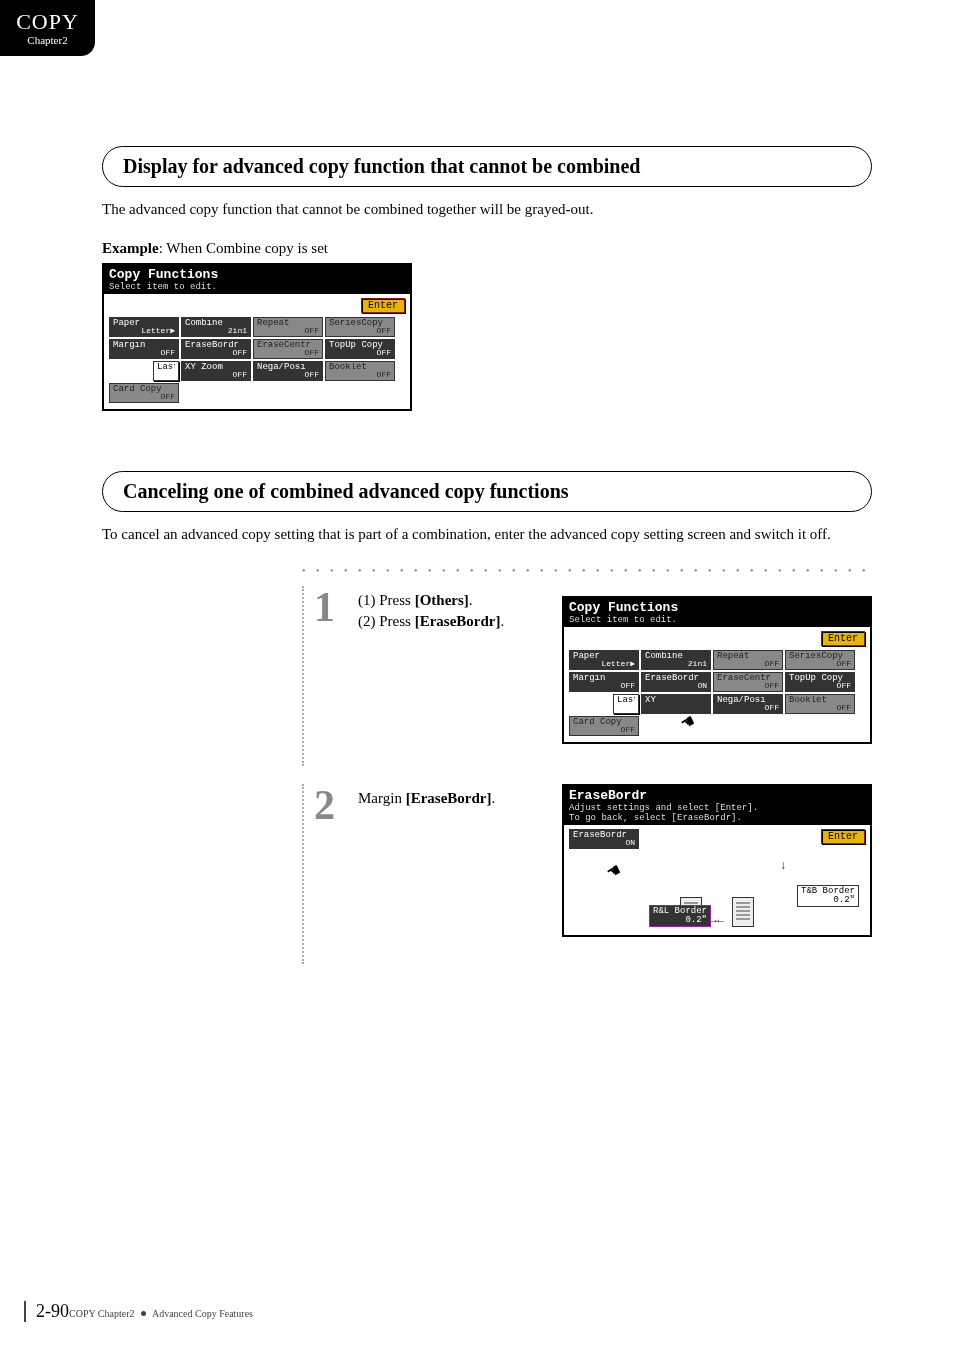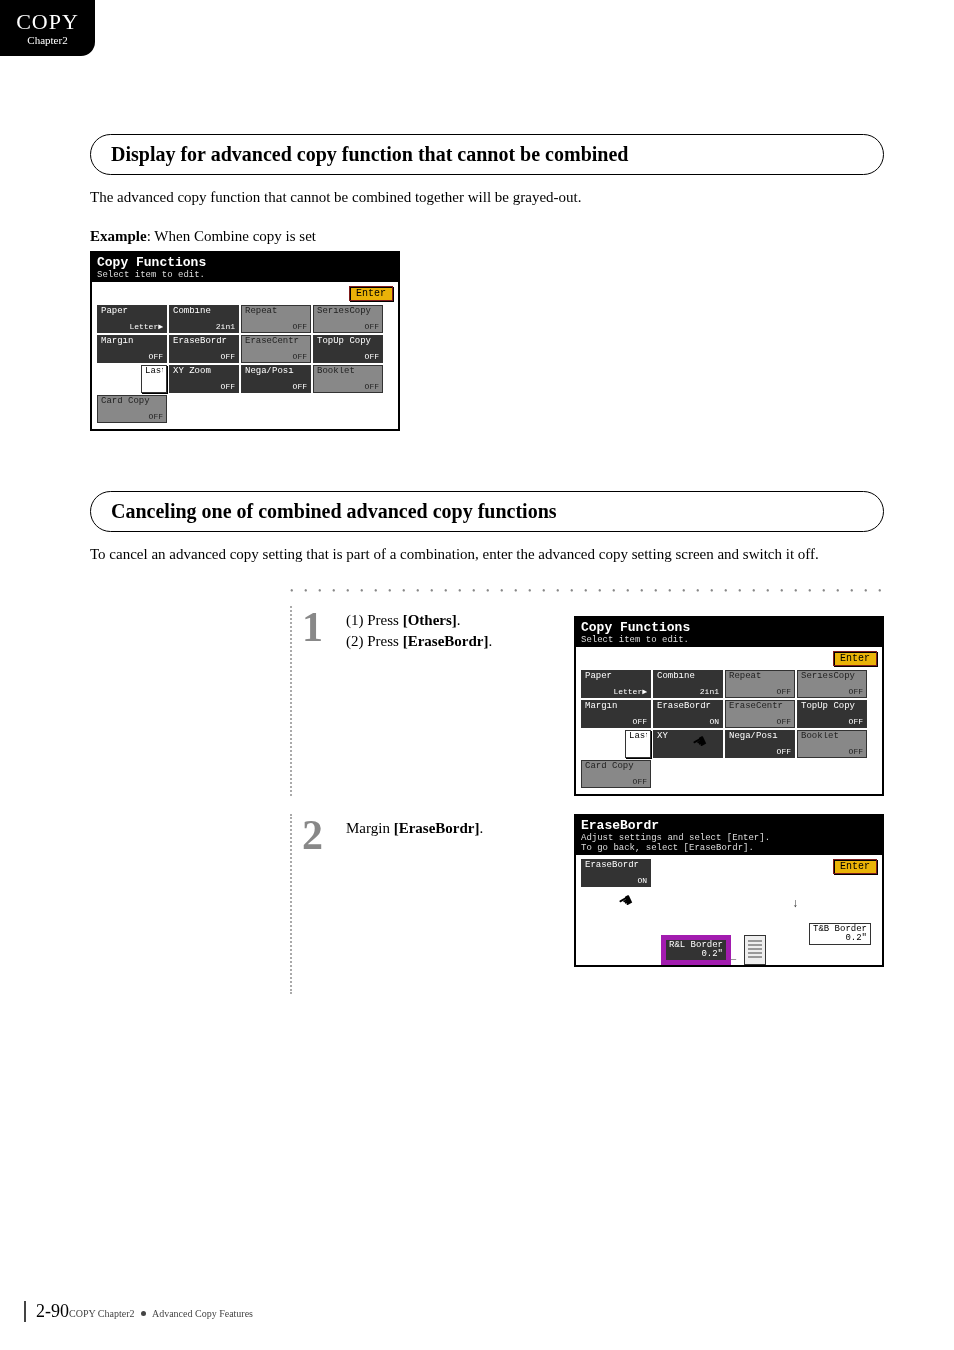--- a/index.html
+++ b/index.html
@@ -1,17 +1,17 @@
 <!DOCTYPE html>
 <html><head>
   <meta charset="utf-8">
   <style>
     * { box-sizing: border-box; margin: 0; padding: 0; }
     html, body { width: 954px; background: #fff; font-family: Georgia, 'Times New Roman', serif; color: #000; }
-    .page { position: relative; width: 954px; height: 1350px; padding: 4px; }
+    .page { position: relative; width: 954px; height: 1350px; padding: 16px; }
     .corner-tab {
       position: absolute; top: 0; left: 0;
       width: 95px; height: 56px;
       background: #000; color: #fff;
       border-bottom-right-radius: 14px;
       display: flex; flex-direction: column; align-items: center; justify-content: center;
       line-height: 1.1;
     }
     .corner-tab .big { font-size: 22px; font-family: Georgia, serif; letter-spacing: 1px; }
     .corner-tab .small { font-size: 11px; }
@@ -29,21 +29,21 @@
       font-family: 'Courier New', monospace; font-size: 10px;
     }
     .lcd .title-bar { background: #000; color: #fff; padding: 2px 5px; }
     .lcd .title-bar .t1 { font-weight: bold; font-size: 13px; }
     .lcd .subtitle { font-size: 9px; color: #ddd; }
     .lcd .body { padding: 4px 5px 6px 5px; }
     .lcd .enter-row { display: flex; justify-content: flex-end; margin-bottom: 4px; }
     .lcd .enter-btn { border: 1px solid #7f1d1d; padding: 1px 6px; font-size: 10px; background: #eab308; box-shadow: 1px 1px 0 #000 inset, 1px 1px 0 #000; }
     .lcd .grid { display: grid; grid-template-columns: repeat(4, 70px); gap: 2px 2px; }
     .cell {
-      border: 1px solid #333; height: 28px; padding: 1px 3px;
+      border: 1px solid #333; height: 20px; padding: 1px 3px;
       display: flex; flex-direction: column; justify-content: space-between;
       font-size: 9px; line-height: 1;
     }
     .cell .top { white-space: nowrap; overflow: hidden; }
     .cell .bot { text-align: right; font-size: 8px; }
     .cell.white { background: #fff; color: #000; margin-left: 44px; }
     .cell.dark { background: #333; color: #fff; }
     .cell.gray { background: #888; color: #222; }
     .cell.empty { border: none; background: transparent; }
     .cell.shadow { box-shadow: 1px 1px 0 #000; }
@@ -52,21 +52,21 @@
     .step-row { display: flex; align-items: flex-start; gap: 16px; margin-bottom: 18px; border-left: 2px dotted #aaa; padding-left: 10px; min-height: 180px; }
     .step-num { font-size: 42px; font-weight: bold; color: #888; font-family: Georgia, serif; width: 28px; line-height: 1; }
     .step-text { flex: 1; font-size: 15px; padding-top: 6px; }
     .step-text .sub { margin-top: 4px; }
     .step-shot { width: 310px; }
     .erase-lcd .illus { display: flex; align-items: flex-end; justify-content: center; gap: 8px; margin-top: 8px; height: 70px; position: relative; }
     .page-ic { width: 22px; height: 30px; border: 1px solid #333; background: #eee; display: inline-block; position: relative; }
     .page-ic::after { content: ''; position: absolute; left: 3px; right: 3px; top: 4px; height: 2px; background: #999; box-shadow: 0 4px 0 #999, 0 8px 0 #999, 0 12px 0 #999, 0 16px 0 #999; }
     .arrow { font-size: 12px; color: #333; }
     .tb-border-box { position: absolute; right: 6px; bottom: 20px; border: 1px solid #333; padding: 1px 3px; font-size: 9px; background: #fff; text-align: right; line-height: 1; }
-    .rl-border-box { position: absolute; left: 80px; bottom: 0px; border: 5px solid #a21caf; background: #333; color: #fff; padding: 1px 3px; font-size: 9px; text-align: right; line-height: 1; margin-top: 24px; }
+    .rl-border-box { position: absolute; left: 80px; bottom: 0px; border: 1px solid #a21caf; background: #333; color: #fff; padding: 1px 3px; font-size: 9px; text-align: right; line-height: 1; margin-top: 24px; }
     .hand { position: absolute; font-size: 20px; color: #000; transform: rotate(-30deg); }
     .footer {
       position: absolute; bottom: 28px; left: 24px;
       display: flex; align-items: baseline; 
       border-left: 2px solid #444; padding-left: 10px;
     }
     .footer .pg { font-size: 18px; }
     .footer .ch { font-size: 10px; color: #444; }
     .footer .dot { display: inline-block; width: 5px; height: 5px; background: #444; border-radius: 50%; margin: 0 4px 2px 4px; vertical-align: middle; }
     .indent-ex { margin-left: 0; }

